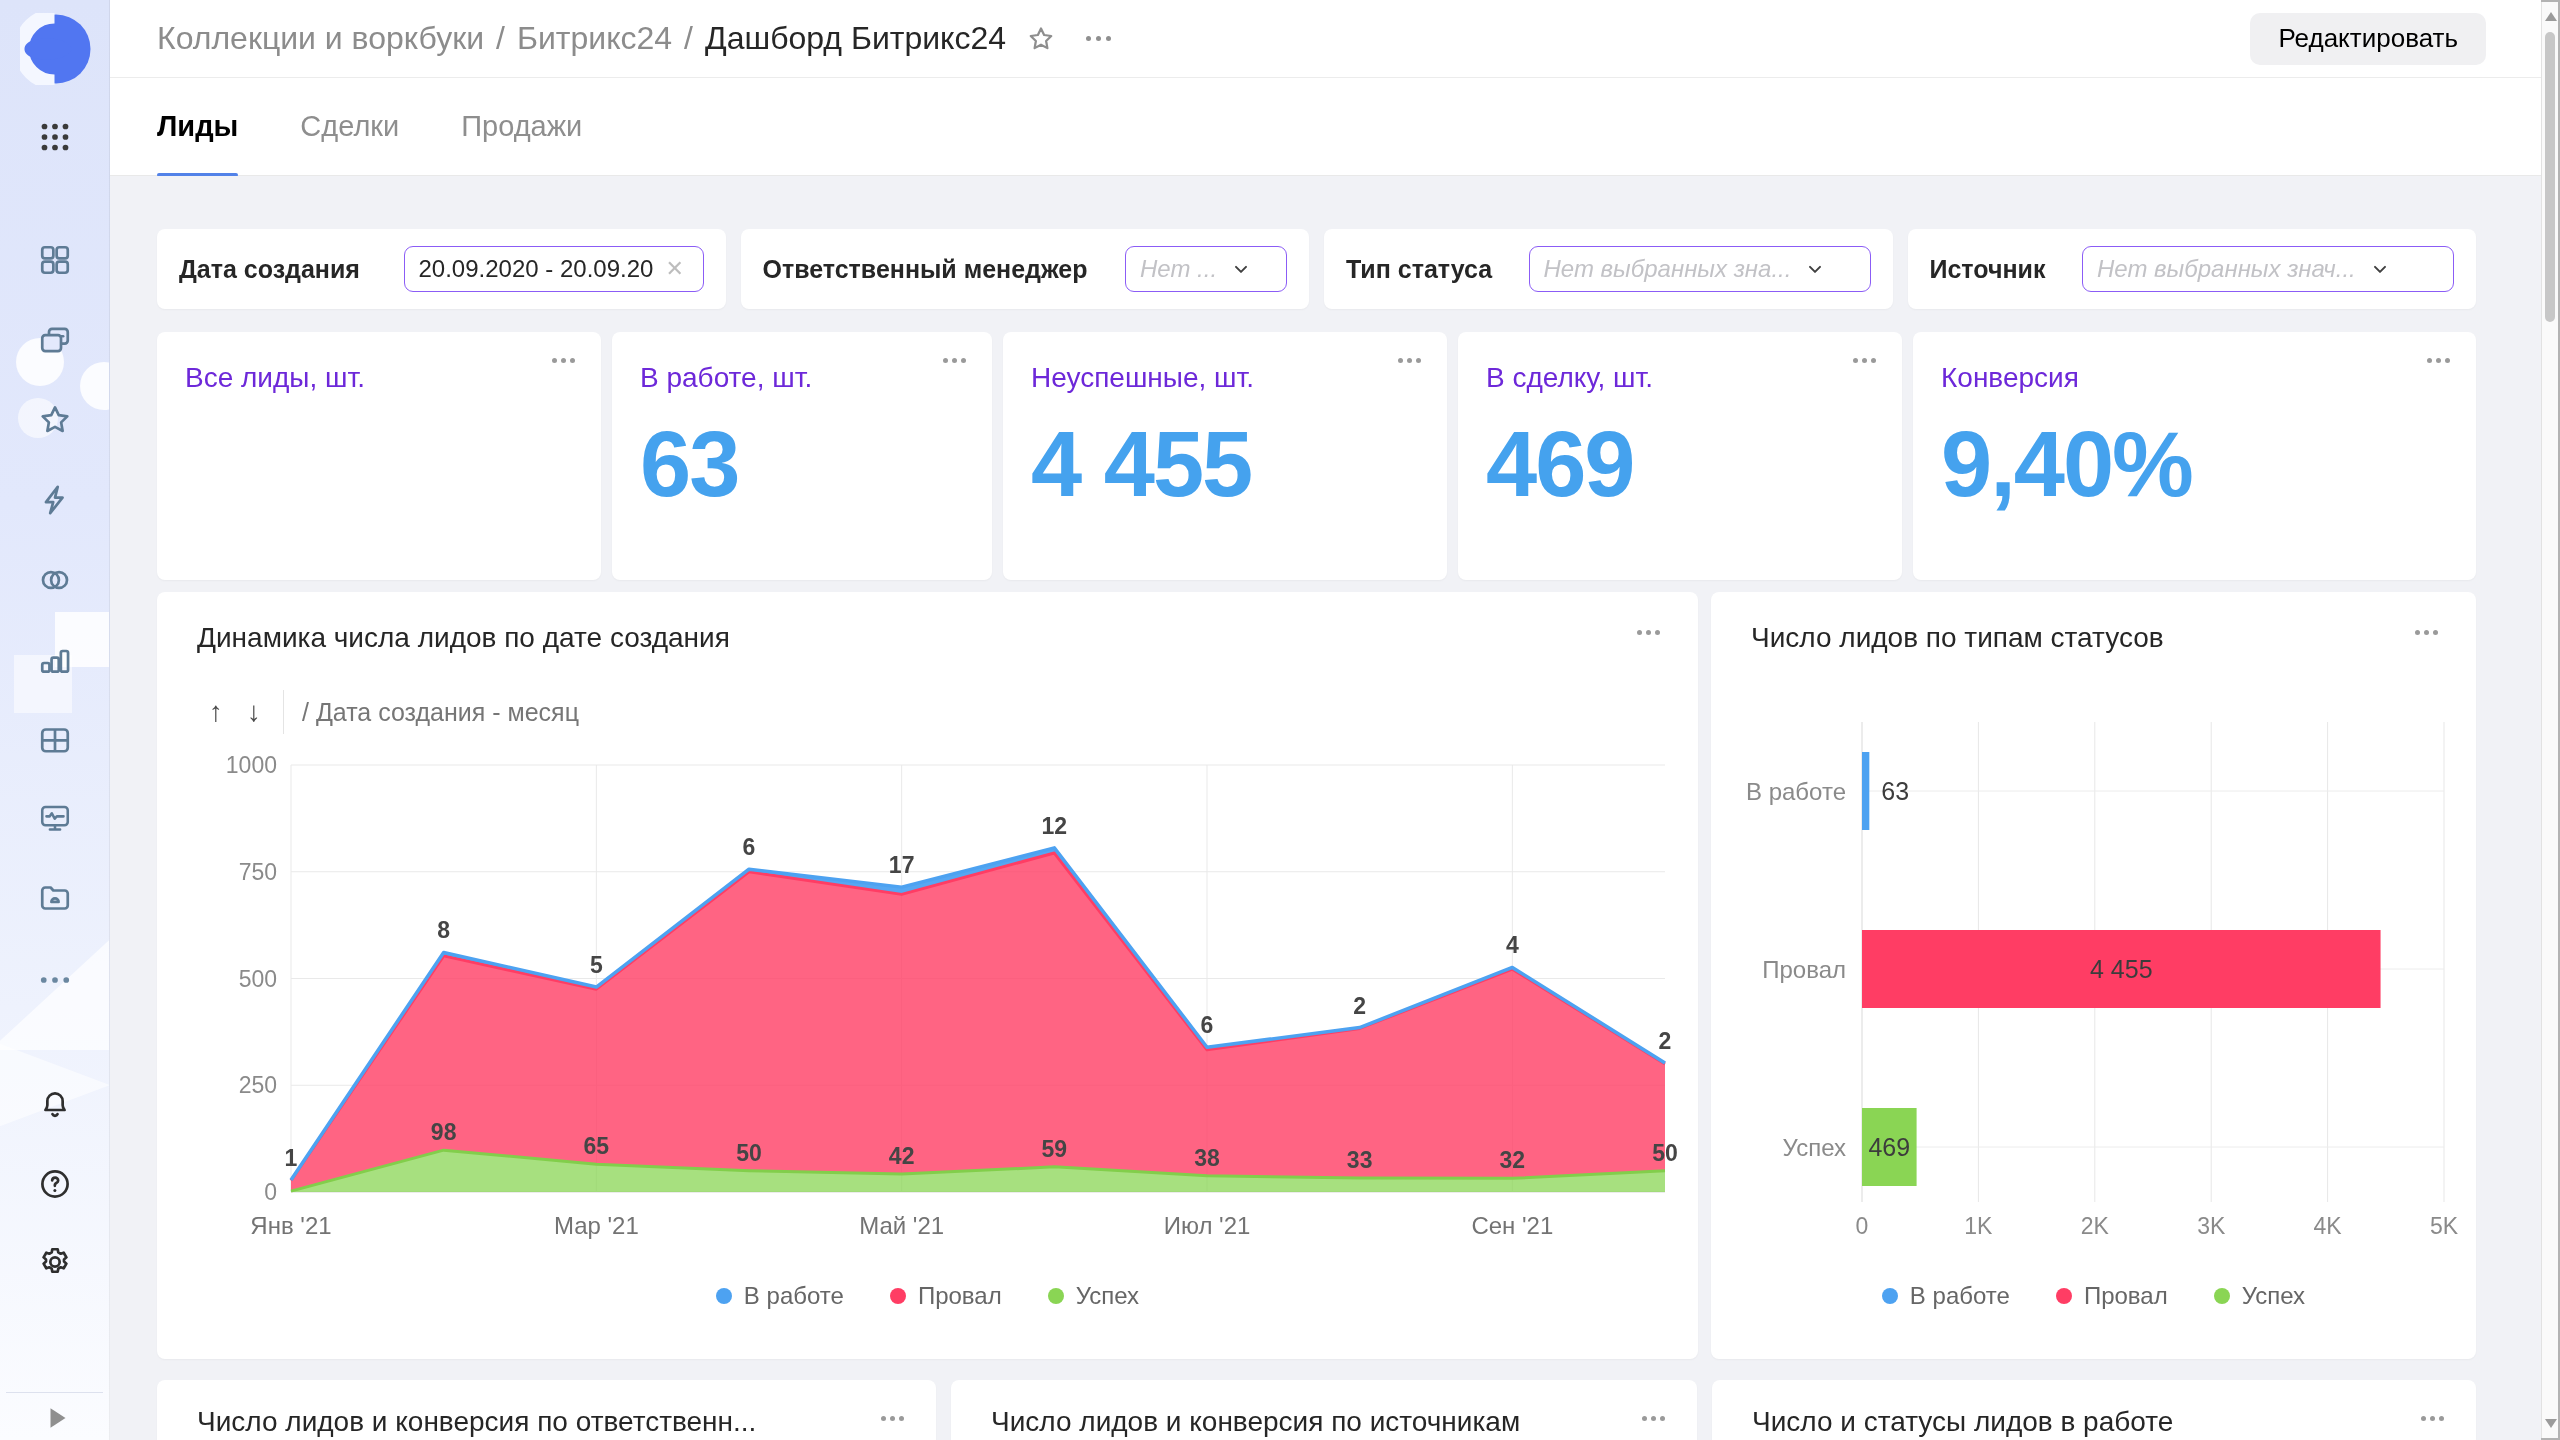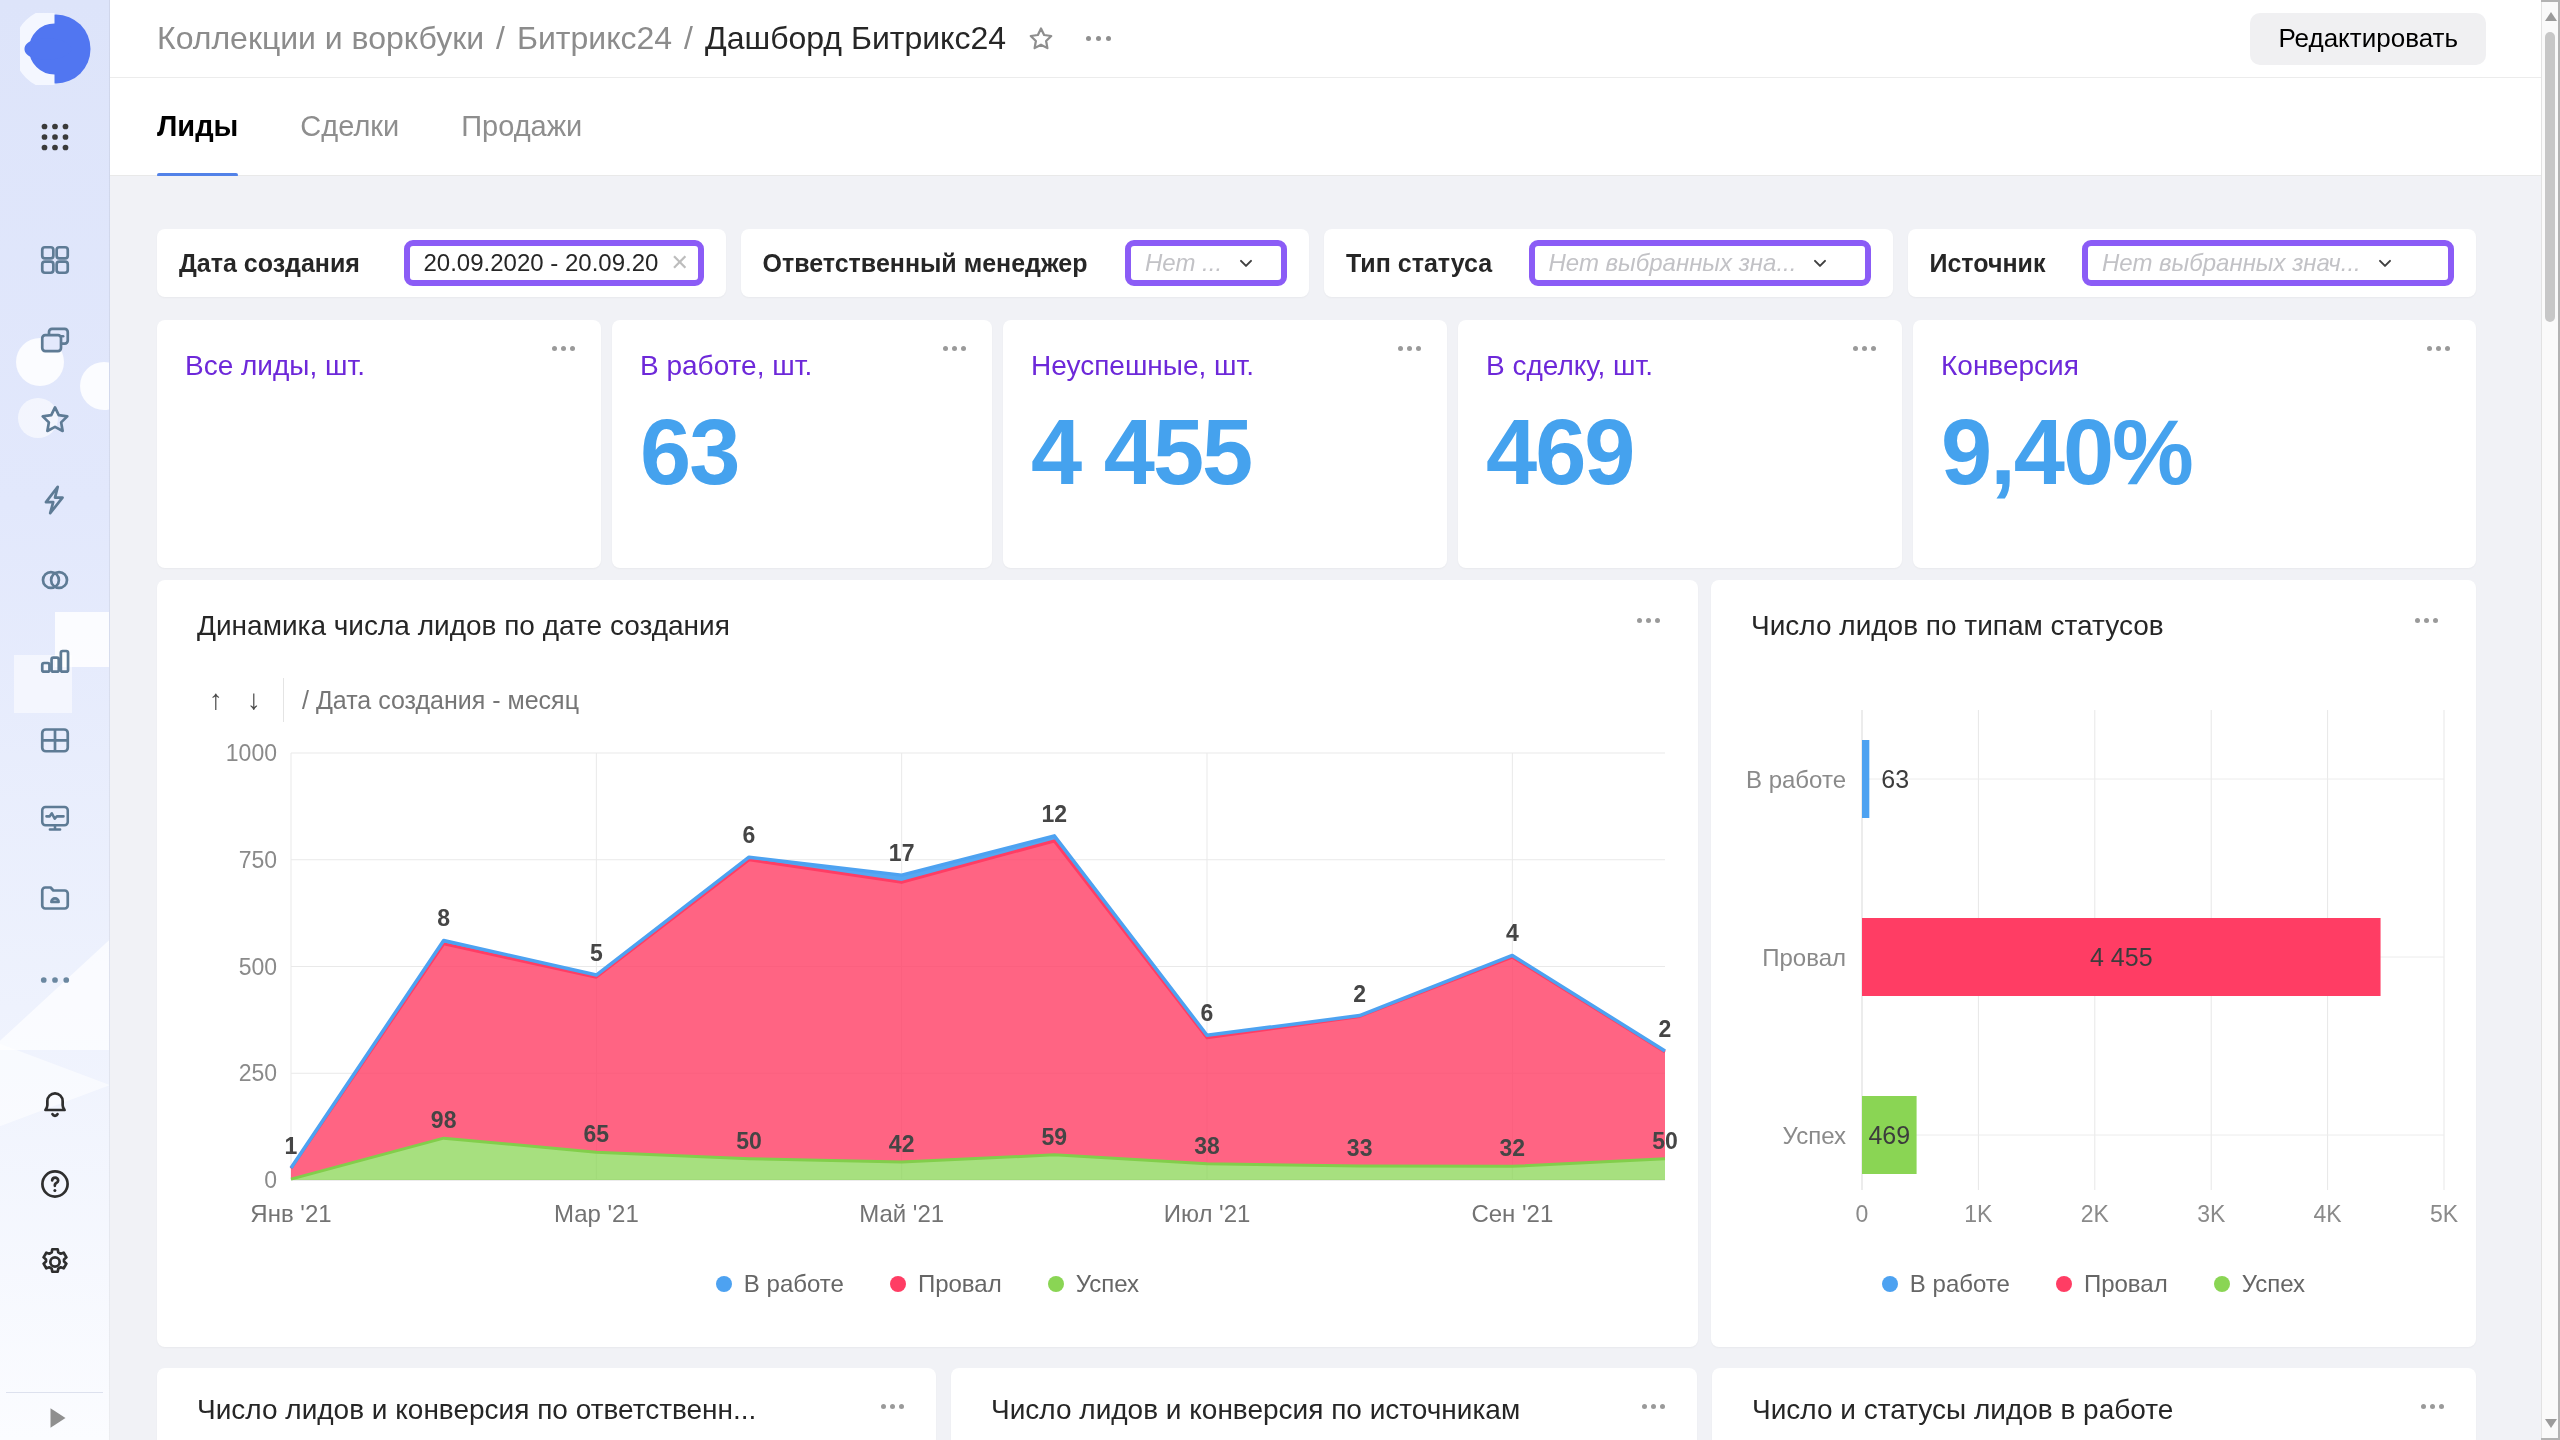--- a/index.html
+++ b/index.html
@@ -45,23 +45,23 @@
   .tab.active::after{content:"";position:absolute;left:0;right:0;bottom:-2px;height:4px;border-radius:3px;background:#5282e8;}
   
   .dash{position:absolute;left:110px;right:19px;top:176px;bottom:0;background:#f1f2f6;
     padding:53px 65px 0 47px;overflow:hidden;}
   .card{background:#fff;border-radius:8px;box-shadow:0 1px 2px rgba(0,0,0,0.04);position:relative;}
   .row{display:flex;}
   .menu-dots{position:absolute;display:flex;gap:4px;cursor:pointer;}
   .menu-dots i{width:5px;height:5px;border-radius:50%;background:#9a9a9a;}
   
   .filters{gap:15px;margin-bottom:23px;}
-  .filter{flex:1;height:68px;display:flex;align-items:center;padding:0 22px;}
+  .filter{flex:1;height:80px;display:flex;align-items:center;padding:0 22px;}
   .f-label{font-size:25px;font-weight:600;white-space:nowrap;}
-  .f-ctl{margin-left:auto;height:46px;border:6px solid #8b5cf6;border-radius:9px;display:flex;
+  .f-ctl{margin-left:auto;height:46px;border:1px solid #8b5cf6;border-radius:9px;display:flex;
     align-items:center;padding:0 14px;font-size:24px;color:#262626;cursor:pointer;overflow:hidden;white-space:nowrap;}
   .f-ctl .ph{color:#c2c2c6;overflow:hidden;text-overflow:clip;font-style:italic;}
   .f-x{margin-left:12px;color:#bdbdbd;font-size:22px;cursor:pointer;flex:0 0 auto;}
   .chev{flex:0 0 auto;margin-left:14px;display:flex;}
   
   .kpis{gap:11px;margin-bottom:12px;}
   .kpi{height:248px;padding:30px 28px;}
   .kpi .menu-dots{top:26px;right:26px;}
   .kpi-title{font-size:28px;font-weight:500;color:#6d28d9;}
   .kpi-value{margin-top:18px;font-size:92px;font-weight:700;letter-spacing:-2px;color:#45a2ee;}

